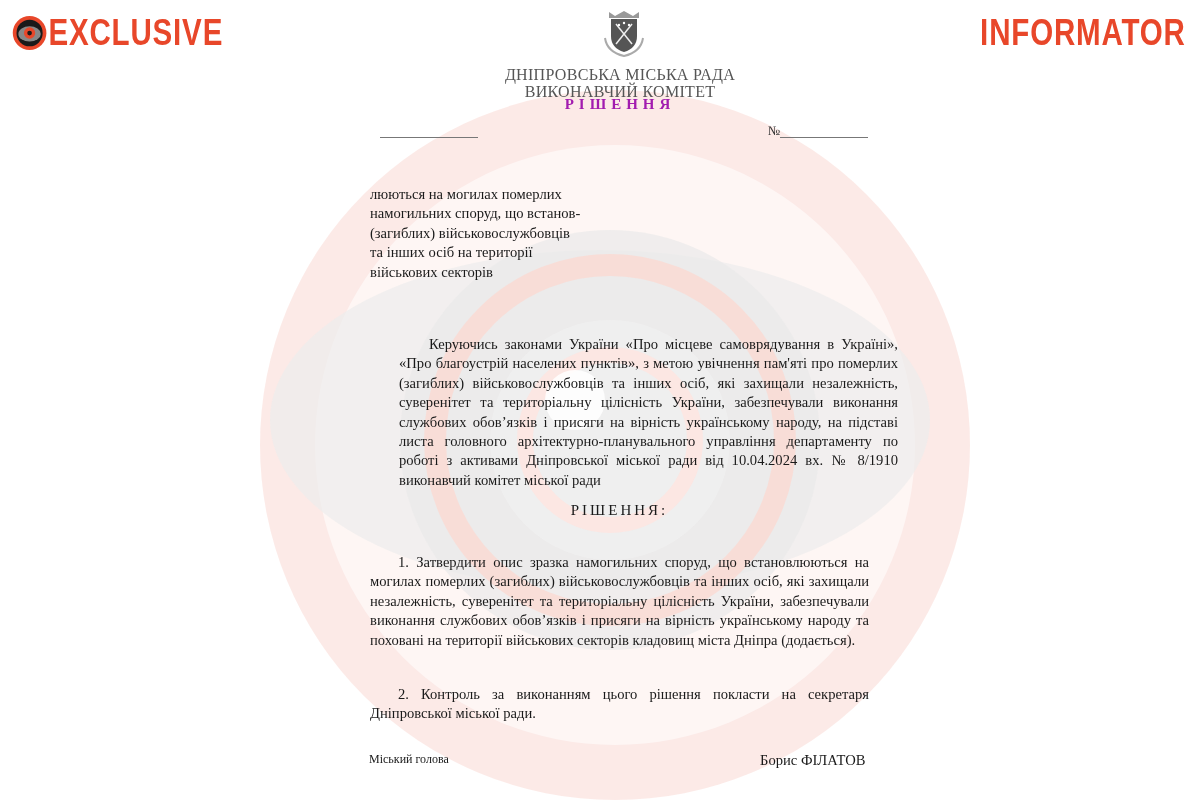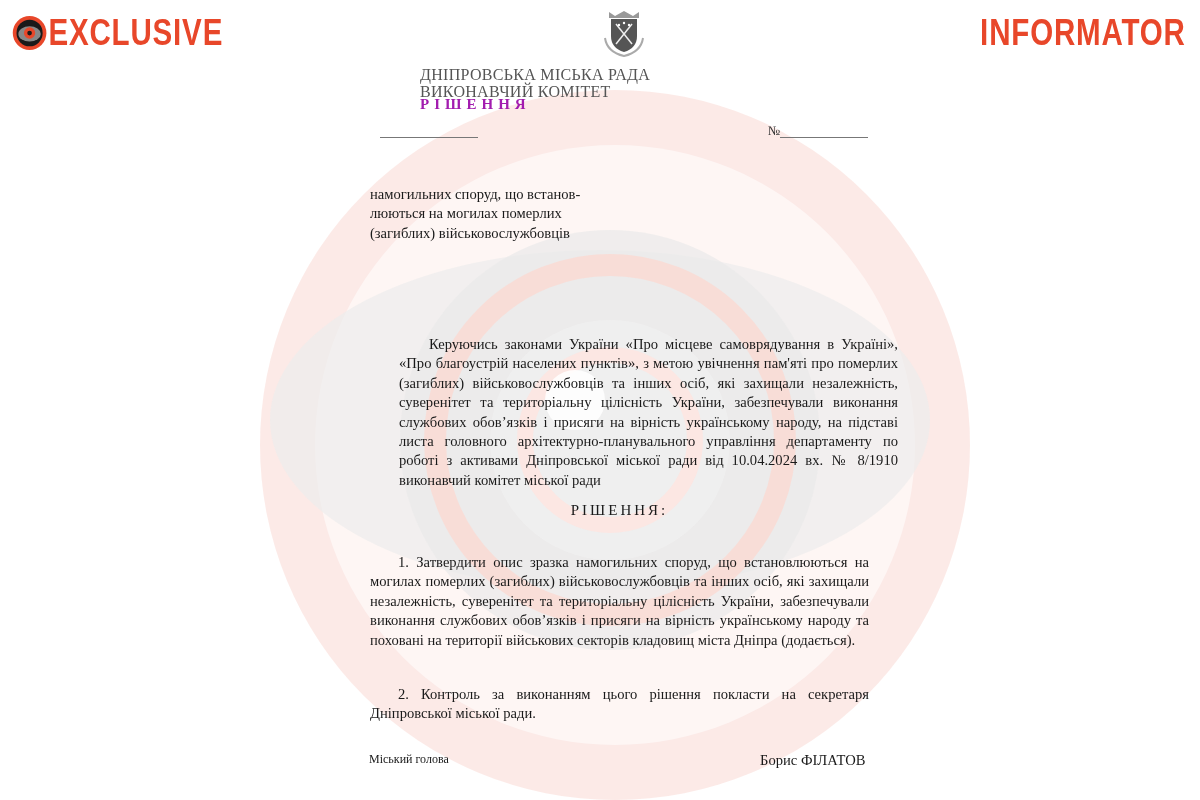--- a/index.html
+++ b/index.html
@@ -17,21 +17,21 @@
     font-family: "Liberation Sans", sans-serif; font-weight: bold;
     font-size: 36px; color: #e8472a; letter-spacing: 1px;
     transform: scaleX(0.82); transform-origin: left top;
   }
   .brand-left { left: 14px; display: flex; align-items: center; }
   .brand-right { right: 14px; transform-origin: right top; }
   .eye-logo { width: 38px; height: 38px; margin-right: 4px; transform: scaleX(1.2); }
   
   .coat { position: absolute; left: 601px; top: 8px; width: 46px; height: 50px; }
   .org {
-    position: absolute; left: 420px; width: 400px; text-align: left;
+    position: absolute; left: 420px; width: 400px; text-align: center;
     font-size: 16px; color: #555; letter-spacing: 0.3px;
   }
   .org1 { top: 66px; }
   .org2 { top: 83px; }
   .org3 { top: 96px; font-weight: bold; letter-spacing: 5px; font-size: 15px; color: #a21caf; }
   .blank-line { position: absolute; border-bottom: 1px solid #777; height: 0; }
   .date-line { left: 380px; top: 137px; width: 98px; }
   .num-label { position: absolute; left: 768px; top: 123px; font-size: 13px; color: #333; }
   .num-line { left: 780px; top: 137px; width: 88px; }
   
@@ -84,23 +84,25 @@
 
 <div class="org org1">ДНІПРОВСЬКА МІСЬКА РАДА</div>
 <div class="org org2">ВИКОНАВЧИЙ КОМІТЕТ</div>
 <div class="org org3">РІШЕННЯ</div>
 
 <div class="blank-line date-line"></div>
 <div class="num-label">№</div>
 <div class="blank-line num-line"></div>
 
 <div class="text subject">
+  <span>люються на могилах померлих</span>
   <span>намогильних споруд, що встанов-</span>
-  <span>люються на могилах померлих</span>
   <span>(загиблих) військовослужбовців</span>
+  <span>та інших осіб на території</span>
+  <span>військових секторів</span>
 </div>
 
 <div class="text preamble">Керуючись законами України «Про місцеве самоврядування в Україні», «Про благоустрій населених пунктів», з метою увічнення пам'яті про померлих (загиблих) військовослужбовців та інших осіб, які захищали незалежність, суверенітет та територіальну цілісність України, забезпечували виконання службових обов’язків і присяги на вірність українському народу, на підставі листа головного архітектурно-планувального управління департаменту по роботі з активами  Дніпровської міської ради від 10.04.2024 вх. № 8/1910 виконавчий комітет міської ради</div>
 
 <div class="resolve">РІШЕННЯ:</div>
 
 <div class="text item1">1. Затвердити опис зразка намогильних споруд, що встановлюються на могилах померлих (загиблих) військовослужбовців та інших осіб, які захищали незалежність, суверенітет та територіальну цілісність України, забезпечували виконання службових обов’язків і присяги на вірність українському народу та поховані на території  військових секторів  кладовищ міста Дніпра (додається).</div>
 <div class="text item2">2. Контроль за виконанням цього рішення покласти на секретаря Дніпровської міської ради.</div>
 
 <div class="sign-title">Міський голова</div>

